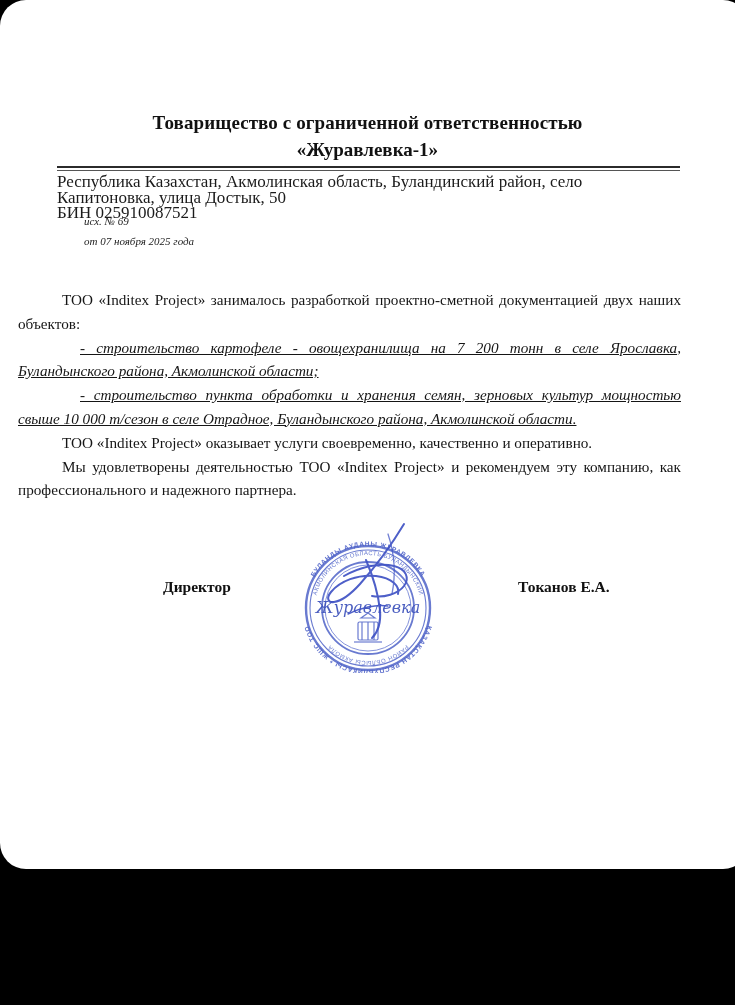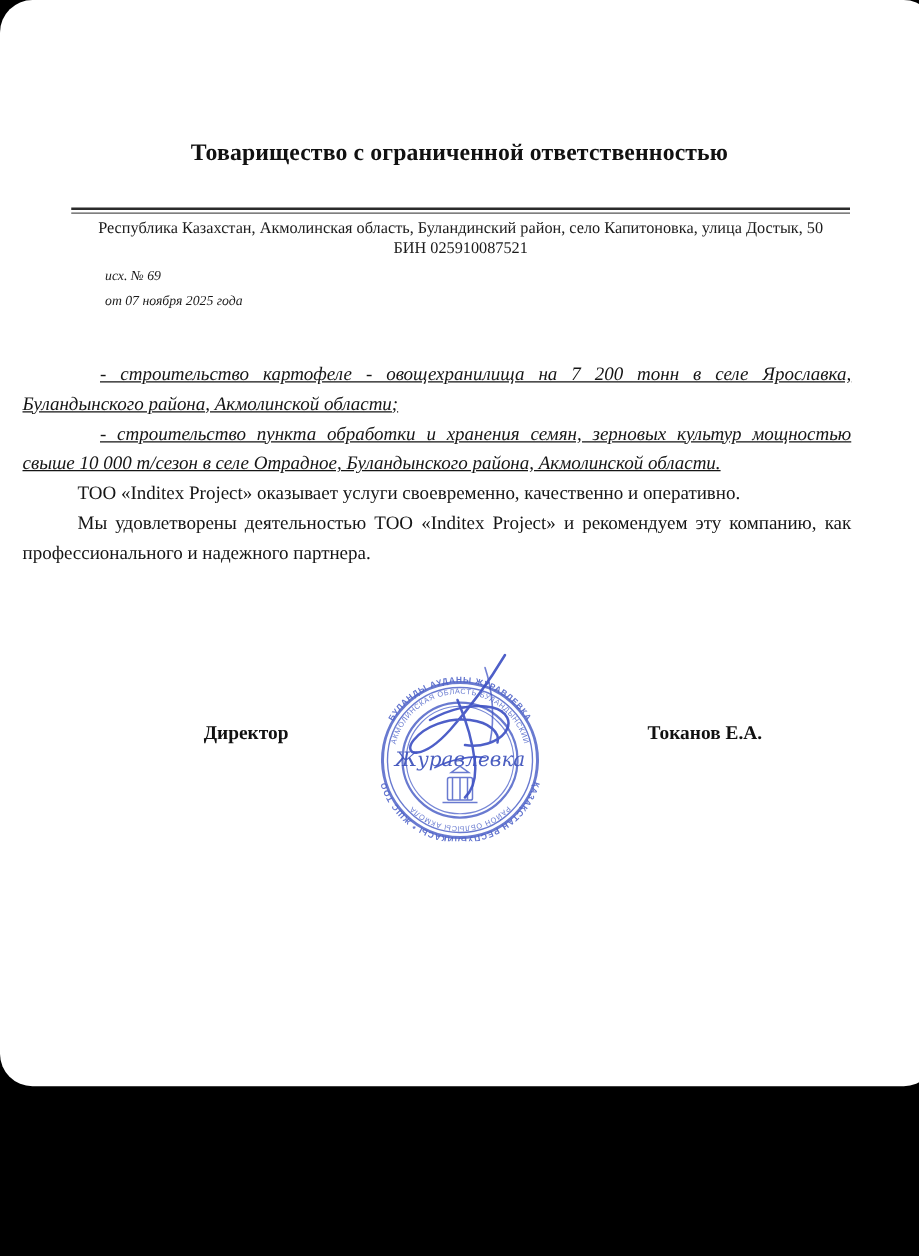--- a/index.html
+++ b/index.html
@@ -64,22 +64,21 @@
     width: 623px;
     height: 1px;
     background: #555555;
   }
 
   .lh-address {
     position: absolute;
     left: 57px;
     top: 174px;
     width: 623px;
-    text-align: center;
-    font-size: 13px;
+    font-size: 17px;
     line-height: 15.5px;
     color: #1b1b1b;
   }
 
   
   .refblock {
     position: absolute;
     left: 84px;
     top: 211px;
     font-style: italic;
@@ -144,36 +143,38 @@
   }
   .seal-wrap svg { display: block; }
 </style>
 </head>
 <body>
 
 <div class="page">
 
   <div class="letterhead">
     <div class="lh-line1">Товарищество с ограниченной ответственностью</div>
+    <div class="lh-line2">«Журавлевка-1»</div>
   </div>
 
   <div class="rule-thick"></div>
   <div class="rule-thin"></div>
 
   <div class="lh-address">
     <div>Республика Казахстан, Акмолинская область, Буландинский  район, село Капитоновка, улица Достык, 50</div>
     <div>БИН 025910087521</div>
   </div>
 
   <div class="refblock">
     <div>исх. № 69</div>
     <div>от 07 ноября 2025 года</div>
   </div>
 
   <div class="body-text">
+    <p class="para">ТОО «Inditex Project» занималось разработкой проектно-сметной документацией двух наших объектов:</p>
     <p class="para bullet">- строительство картофеле - овощехранилища на 7 200 тонн в селе Ярославка, Буландынского района, Акмолинской области;</p>
     <p class="para bullet">- строительство пункта обработки и хранения семян, зерновых культур мощностью свыше 10 000 т/сезон в селе Отрадное,   Буландынского района, Акмолинской области.</p>
     <p class="para">ТОО «Inditex Project» оказывает услуги своевременно, качественно и оперативно.</p>
     <p class="para">Мы удовлетворены деятельностью ТОО «Inditex Project» и рекомендуем эту компанию, как профессионального и надежного партнера.</p>
   </div>
 
   <div class="seal-wrap">
     <svg width="170" height="155" viewBox="0 0 170 155" xmlns="http://www.w3.org/2000/svg">
       <defs>
         <path id="ringOuterTop" d="M 18,90 A 62,62 0 0 1 142,90"></path>

